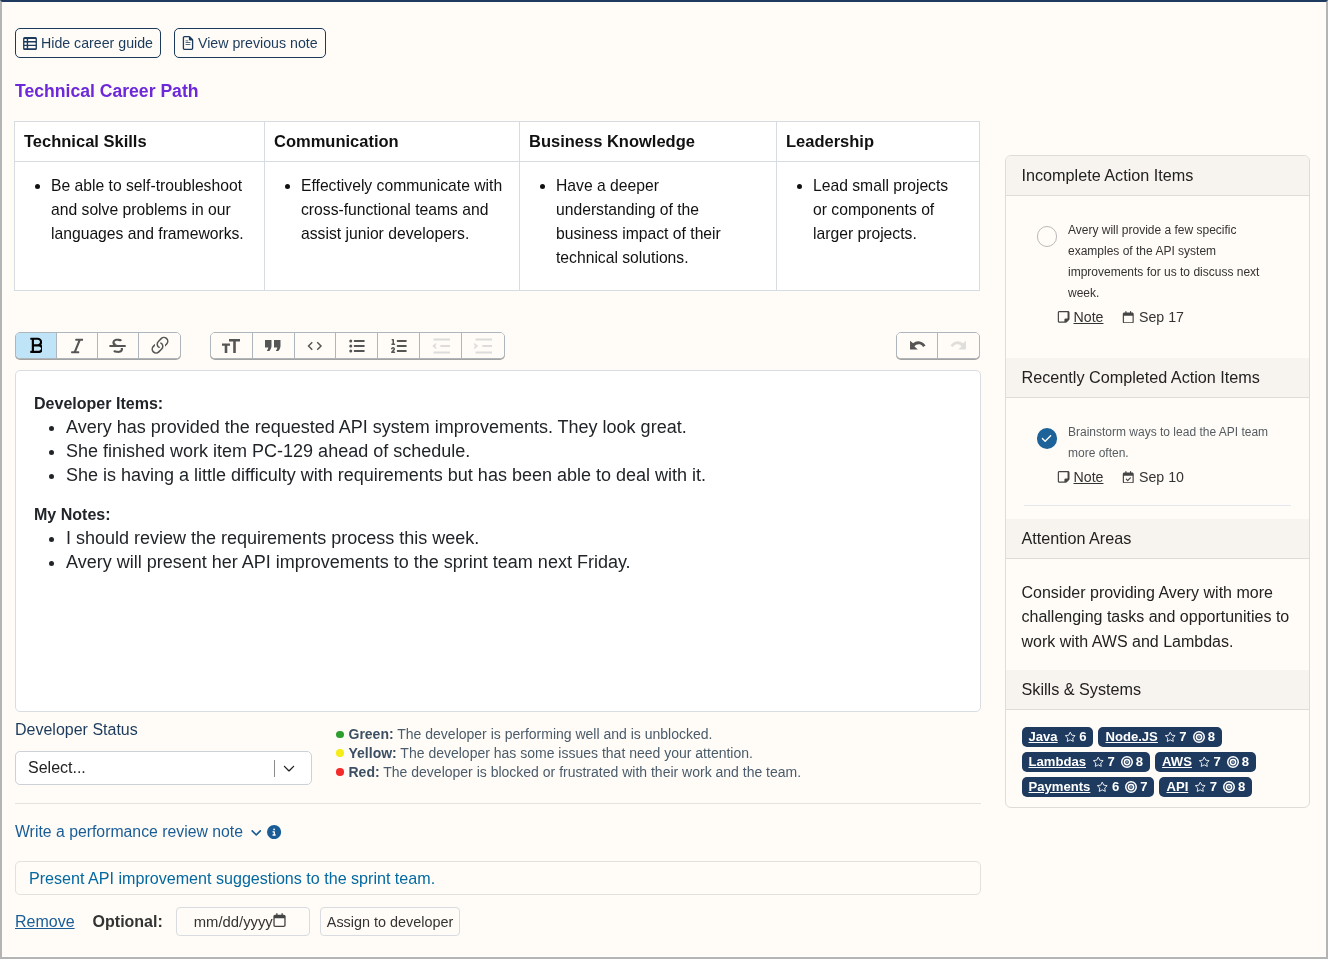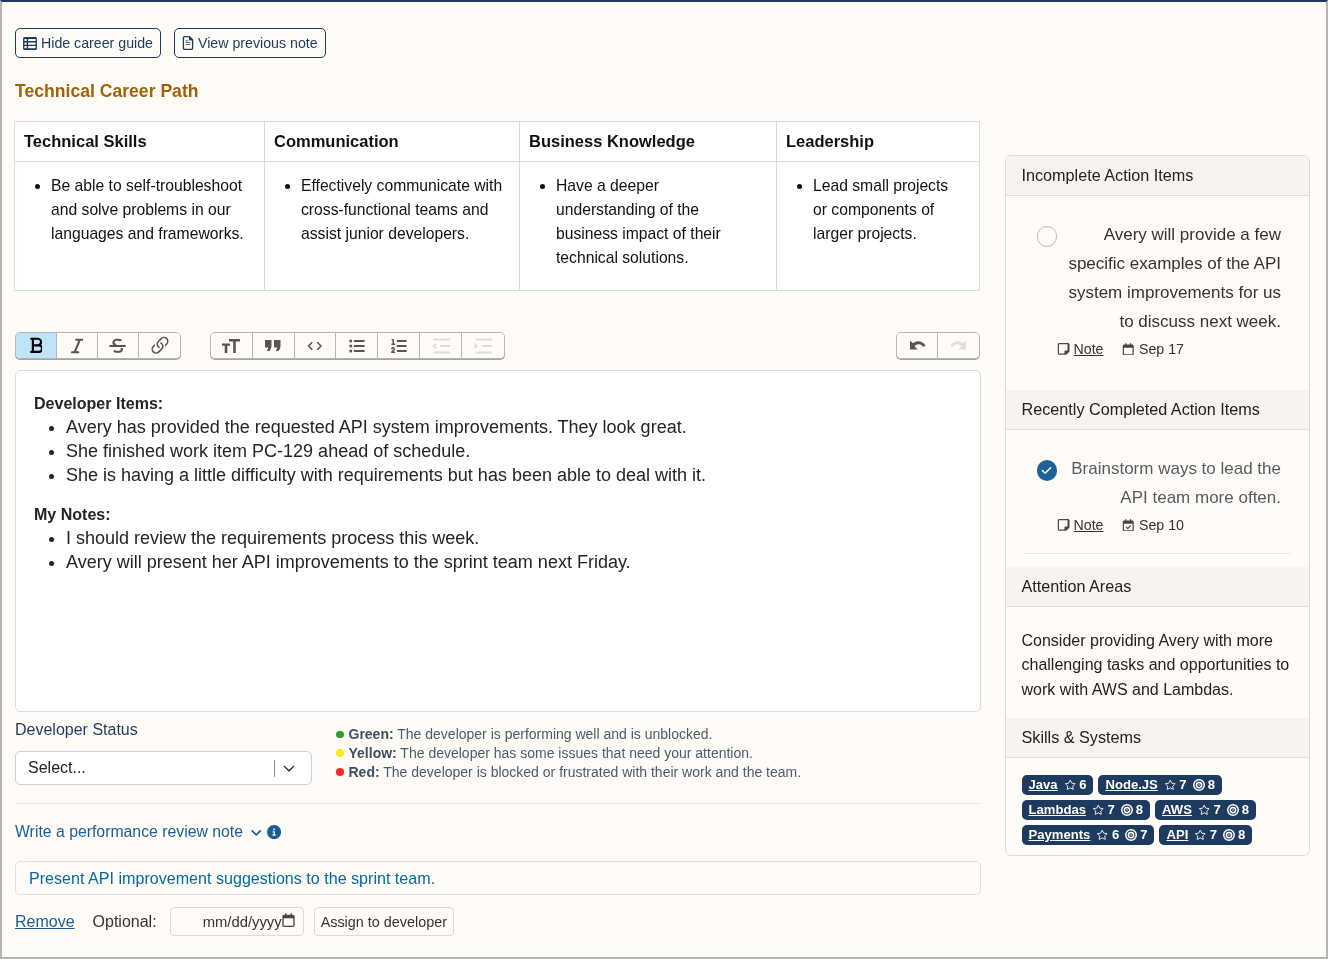--- a/index.html
+++ b/index.html
@@ -14,21 +14,21 @@
   .left{position:absolute;left:13px;top:-3px;width:979px;}
   h1.name{font-size:28px;font-weight:400;color:#1b3a5c;margin:0;padding:0;
           line-height:34px;letter-spacing:0;}
 
   .btnrow{display:flex;gap:13px;margin-top:29px;}
   .obtn{display:inline-flex;align-items:center;gap:4px;border:1px solid #1b3a5c;border-radius:5px;
         background:#fffcf7;color:#1b3a5c;font-size:14.2px;padding:0 7px;height:30px;line-height:17px;
         cursor:pointer;font-family:"Liberation Sans",sans-serif;box-sizing:border-box;}
   .obtn svg{display:block;}
 
-  h2.section{font-size:17.6px;font-weight:bold;color:#a16207;margin:23px 0 0 0;padding:0;line-height:20px;}
+  h2.section{font-size:17.6px;font-weight:bold;color:#6d28d9;margin:23px 0 0 0;padding:0;line-height:20px;}
 
   
   table.career{margin-top:20px;margin-left:-1px;border-collapse:collapse;width:965px;background:#fff;table-layout:fixed;}
   table.career col.c1{width:250px}table.career col.c2{width:255px}
   table.career td.t2{padding-right:5px}table.career td.t3{padding-right:35px}table.career td.t4{padding-right:24px}
   table.career col.c3{width:257px}table.career col.c4{width:203px}
   table.career th{border:1px solid #d7dce2;font-size:16.5px;font-weight:bold;color:#111;
         text-align:left;padding:0 0 0 9px;height:40px;background:#fff;box-sizing:border-box;}
   table.career td{border:1px solid #d7dce2;vertical-align:top;padding:12px 10px 10px 9px;background:#fff;
         height:129px;box-sizing:border-box;}
@@ -73,23 +73,23 @@
   .collapse-link{margin-top:19px;font-size:15.8px;color:#1a5d96;display:flex;align-items:center;gap:8px;cursor:pointer;width:fit-content;}
   .note-input{margin-top:20px;width:965.5px;height:34px;box-sizing:border-box;border:1px solid #e3e1dd;border-radius:5px;
         background:#fffcf7;display:flex;align-items:center;padding-left:13px;font-size:16.1px;color:#0369a1;}
 
   .optrow{display:flex;align-items:center;gap:0;margin-top:12px;}
   .optrow .optlabel{margin-left:18px;}
   .optrow .datefield{margin-left:13px;}
   .optrow .assignbtn{margin-left:10px;}
   .actionbtns{display:flex;gap:13.5px;margin-top:25px;}
   .removelink{font-size:16px;color:#1a5d96;text-decoration:underline;cursor:pointer;}
-  .optlabel{font-size:16px;font-weight:normal;color:#333;}
+  .optlabel{font-size:16px;font-weight:bold;color:#333;}
   .datefield{width:134px;height:29px;box-sizing:border-box;border:1px solid #d8dce0;border-radius:4px;
-        background:#fffcf7;display:flex;align-items:center;justify-content:flex-end;padding:0 8px 0 17px;
+        background:#fffcf7;display:flex;align-items:center;justify-content:flex-start;padding:0 8px 0 17px;
         font-size:14.8px;color:#333;}
   .assignbtn{height:29px;box-sizing:border-box;border:1px solid #d8dce0;border-radius:4px;background:#fffcf7;
         display:flex;align-items:center;padding:0 6px;font-size:14.4px;color:#333;cursor:pointer;}
 
   .addbtn{display:inline-flex;align-items:center;gap:4px;border:1px solid #1b3a5c;border-radius:5px;
         background:#fffcf7;color:#1b3a5c;font-size:14.2px;padding:0 7.5px;height:31px;box-sizing:border-box;
         line-height:18px;cursor:pointer;font-family:"Liberation Sans",sans-serif;}
   .suggestbtn{display:inline-flex;align-items:center;gap:7px;border:1px solid #fa5a6e;border-radius:5px;
         background:#fffcf7;color:#6d28d9;font-size:14.2px;padding:0 9px;height:31px;box-sizing:border-box;
         line-height:18px;cursor:pointer;font-family:"Liberation Sans",sans-serif;}
@@ -99,21 +99,21 @@
         border:1px solid #dedcd8;border-radius:6px;overflow:hidden;box-sizing:border-box;}
   .side-head{background:#f7f3ee;border-bottom:1px solid #dedcd8;height:40px;box-sizing:border-box;
         display:flex;align-items:center;padding:0 16px;font-size:16.2px;color:#222;}
   .side-body{padding:0;}
   #incomplete-body{padding-bottom:33px;}
   .side-body.skills{padding-bottom:10px;}
   #completed-body{padding-bottom:0;}
   #completed-body .ai-text{color:#555c61;}
   .ai-hr{height:1px;background:#e4e9ef;margin:20px 18px 13px 18px;}
   .ai-item{display:flex;gap:11px;padding-left:33px;padding-top:24px;}
-  .ai-text{font-size:17px;line-height:29px;color:#333;width:213px;text-align:right;}
+  .ai-text{font-size:12px;line-height:21px;color:#333;width:213px;}
   .ai-meta{display:flex;gap:19px;margin-top:5px;margin-left:-11px;font-size:14.2px;color:#333;align-items:center;}
   .ai-meta svg{display:block;}
   .ai-meta span{gap:5px;}
   .ai-meta span{display:inline-flex;align-items:center;gap:4px;}
   .ai-meta u{cursor:pointer;}
   .circ{width:20.5px;height:20.5px;margin-top:6px;margin-left:-2px;border-radius:50%;border:1.5px solid #b9b9b9;box-sizing:border-box;flex:none;}
   .chk{width:20.5px;height:20.5px;margin-top:6px;margin-left:-2px;border-radius:50%;background:#1d6298;flex:none;display:flex;
        align-items:center;justify-content:center;}
   .attn{font-size:16px;line-height:24.4px;color:#222;padding:22px 14px 0 16px;}
   #attn-body{padding-bottom:16px;}

